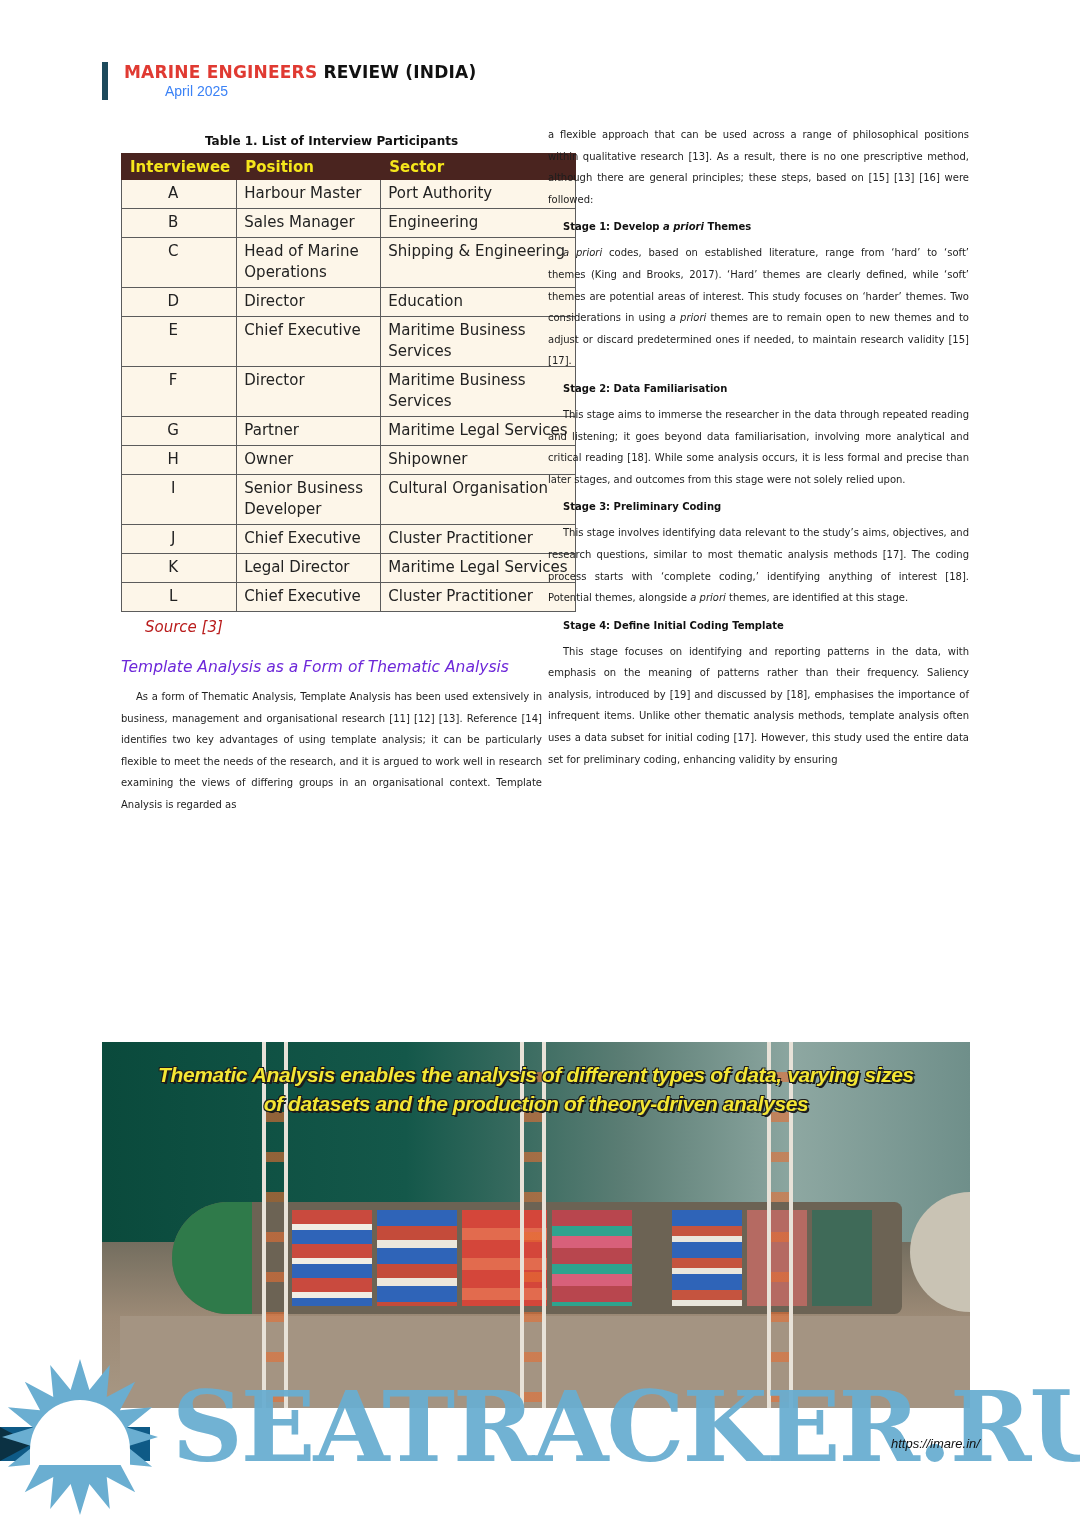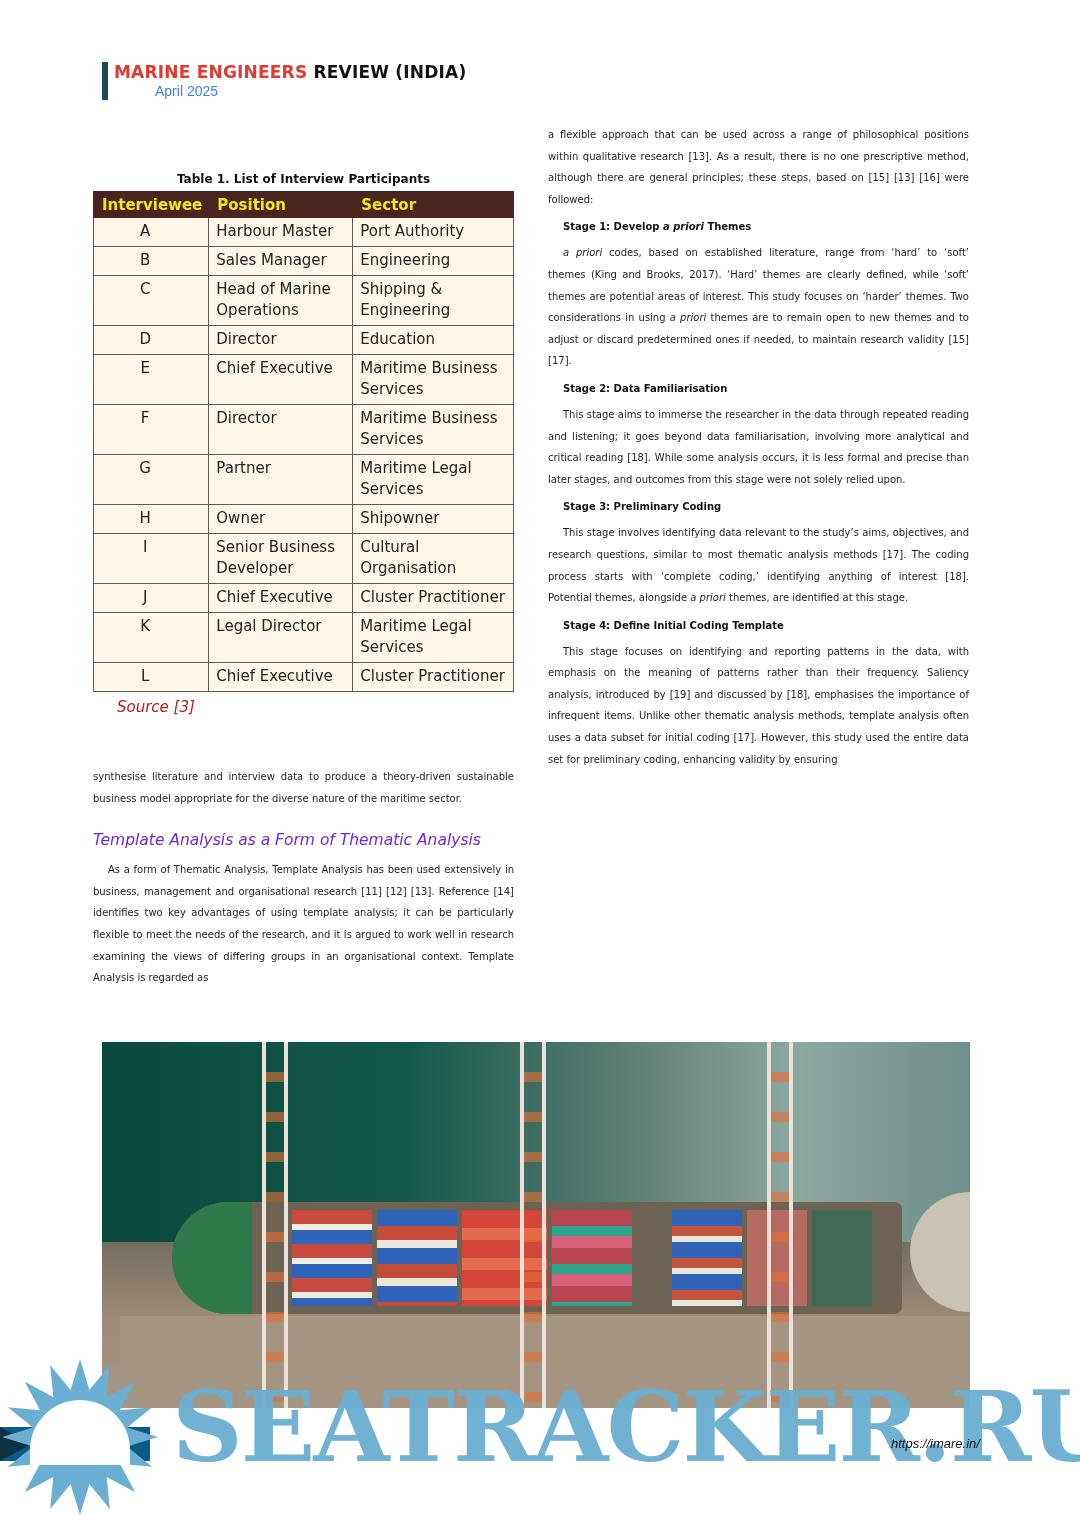--- a/index.html
+++ b/index.html
@@ -1,28 +1,28 @@
 <!DOCTYPE html>
 <html><head>
 <meta charset="utf-8">
 <style>
   html, body { margin: 0; padding: 0; }
   body { width: 1080px; height: 1515px; background: #ffffff; position: relative; overflow: hidden; font-family: "Liberation Sans", sans-serif; color: #1b1b1b; }
 
-  .masthead { position: absolute; left: 102px; top: 62px; border-left: 6px solid #1d4a5c; padding-left: 6px; height: 38px; }
+  .masthead { position: absolute; left: 102px; top: 62px; border-left: 6px solid #1d4a5c; padding-left: 16px; height: 38px; }
   .mast-title { font-family: "DejaVu Sans", sans-serif; font-weight: bold; font-size: 17px; line-height: 20px; letter-spacing: 0.2px; white-space: nowrap; }
   .mast-red { color: #e03a32; }
   .mast-black { color: #111; }
   .mast-date { font-family: "Liberation Sans", sans-serif; font-size: 14px; color: #3b82f6; line-height: 18px; margin-left: 41px; }
 
-  .col-left { position: absolute; left: 93px; top: 128px; width: 421px; margin-top: 38px; }
+  .col-left { position: absolute; left: 121px; top: 128px; width: 421px; }
   .col-right { position: absolute; left: 548px; top: 124px; width: 421px; }
 
   .table-title { font-family: "DejaVu Sans", sans-serif; font-weight: bold; font-size: 12px; text-align: center; margin: 6px 0 5px 0; color: #111; }
-  table.participants { border-collapse: collapse; width: 421px; font-family: "DejaVu Sans", sans-serif; font-size: 15px; }
+  table.participants { border-collapse: collapse; width: 455px; font-family: "DejaVu Sans", sans-serif; font-size: 15px; }
   table.participants th { background: #4a241f; color: #f5e61b; text-align: left; font-weight: bold; padding: 4px 6px 3px 8px; font-size: 15px; border: 1px solid #4a241f; }
   table.participants td { background: #fdf6e9; border: 1px solid #5c5c5c; padding: 3px 6px 4px 7px; line-height: 21px; vertical-align: top; color: #222; }
   table.participants td.id { text-align: center; width: 92px; padding-left: 0; padding-right: 12px; }
   table.participants td.pos { width: 130px; }
   .source { font-style: italic; font-size: 15px; margin: 6px 0 0 24px; color: #b91c1c; font-family: "DejaVu Sans", sans-serif; }
 
   .para { font-family: "DejaVu Sans", sans-serif; font-size: 10px; line-height: 21.6px; text-align: justify; margin: 0; color: #1d1d1d; }
   .indent { text-indent: 15px; }
   .subhead-blue { font-family: "DejaVu Sans", sans-serif; font-style: italic; color: #6d28d9; font-size: 15.5px; margin: 22px 0 10px 0; }
   .stage { font-family: "DejaVu Sans", sans-serif; font-weight: bold; font-size: 10px; margin: 11px 0 10px 15px; color: #111; }
@@ -126,21 +126,20 @@
         </tr>
         <tr>
           <td class="id">L</td>
           <td class="pos">Chief Executive</td>
           <td class="sec">Cluster Practitioner</td>
         </tr>
       </tbody>
   </table>
   <div class="source">Source [3]</div>
 
-  <p class="para" style="margin-top:50px;">synthesise literature and interview data to produce a theory-driven sustainable business model appropriate for the diverse nature of the maritime sector.</p>
   <div class="subhead-blue">Template Analysis as a Form of Thematic Analysis</div>
   <p class="para indent">As a form of Thematic Analysis, Template Analysis has been used extensively in business, management and organisational research [11] [12] [13]. Reference [14] identifies two key advantages of using template analysis; it can be particularly flexible to meet the needs of the research, and it is argued to work well in research examining the views of differing groups in an organisational context. Template Analysis is regarded as</p>
 </div>
 
 <div class="col-right">
   <p class="para">a flexible approach that can be used across a range of philosophical positions within qualitative research [13]. As a result, there is no one prescriptive method, although there are general principles; these steps, based on [15] [13] [16] were followed:</p>
 
   <div class="stage"><span>Stage 1: Develop </span><i>a priori</i><span> Themes</span></div>
   <p class="para indent"><i>a priori</i><span> codes, based on established literature, range from ‘hard’ to ‘soft’ themes (King and Brooks, 2017). ‘Hard’ themes are clearly defined, while ‘soft’ themes are potential areas of interest. This study focuses on ‘harder’ themes. Two considerations in using </span><i>a priori</i><span> themes are to remain open to new themes and to adjust or discard predetermined ones if needed, to maintain research validity [15] [17].</span></p>
 
@@ -164,20 +163,24 @@
     <div class="cont" style="left:380px;width:80px;background:repeating-linear-gradient(180deg,#b8464e 0 16px,#2ea38e 16px 26px,#d8607a 26px 38px);"></div>
     <div class="cont" style="left:500px;width:70px;background:repeating-linear-gradient(180deg,#2f64b8 0 16px,#c5543f 16px 26px,#eae6dc 26px 32px);"></div>
     <div class="cont" style="left:575px;width:60px;background:#b56a62;"></div>
     <div class="cont" style="left:640px;width:60px;background:#3f6a58;"></div>
   </div>
   <div class="ship2"></div>
   <div class="quay"></div>
   <div class="crane" style="left:160px;"></div>
   <div class="crane" style="left:418px;"></div>
   <div class="crane" style="left:665px;"></div>
+  <div class="caption">
+    <div>Thematic Analysis enables the analysis of different types of data, varying sizes</div>
+    <div>of datasets and the production of theory-driven analyses</div>
+  </div>
 </div>
 
 <svg class="wm-star" viewBox="0 0 160 160">
   <polygon id="star-poly" fill="#6aaed1" points="80.0,4.0 89.4,34.9 109.8,9.9 106.7,42.1 135.2,26.8 119.9,55.3 152.1,52.2 127.1,72.6 158.0,82.0 127.1,91.4 152.1,111.8 119.9,108.7 135.2,137.2 106.7,121.9 109.8,154.1 89.4,129.1 80.0,160.0 70.6,129.1 50.2,154.1 53.3,121.9 24.8,137.2 40.1,108.7 7.9,111.8 32.9,91.4 2.0,82.0 32.9,72.6 7.9,52.2 40.1,55.3 24.8,26.8 53.3,42.1 50.2,9.9 70.6,34.9"></polygon>
   <path d="M30 95 A50 50 0 0 1 130 95 L130 110 L30 110 Z" fill="#ffffff"></path>
 </svg>
 
 <div class="footer-band"></div>
 <div class="footer-arrow"></div>
 <div class="page-num">26</div>

